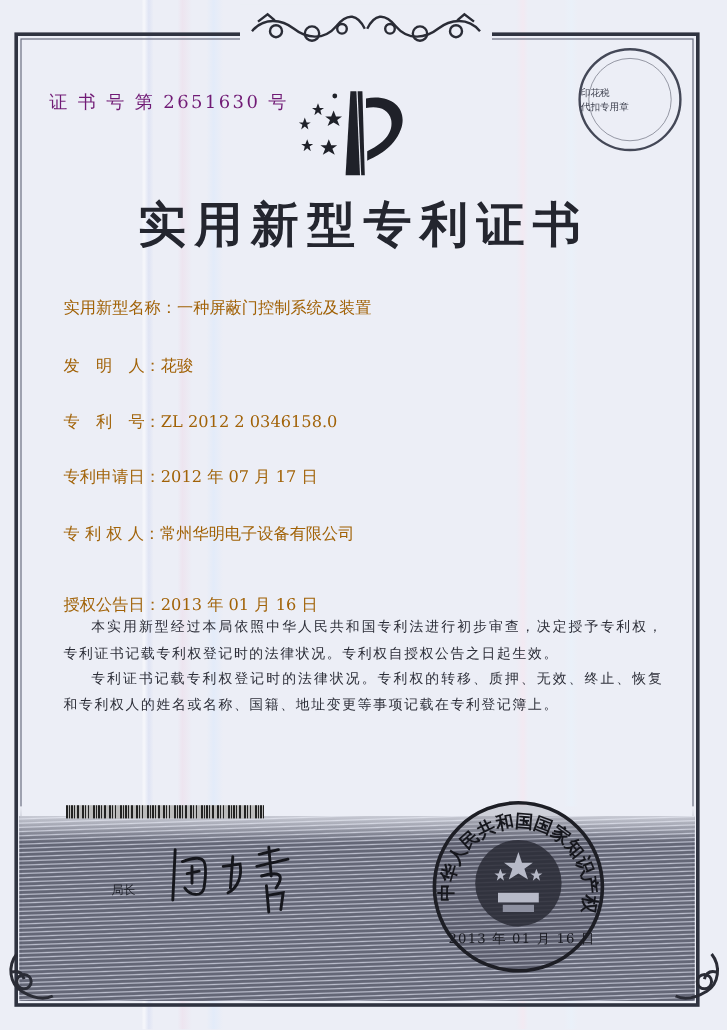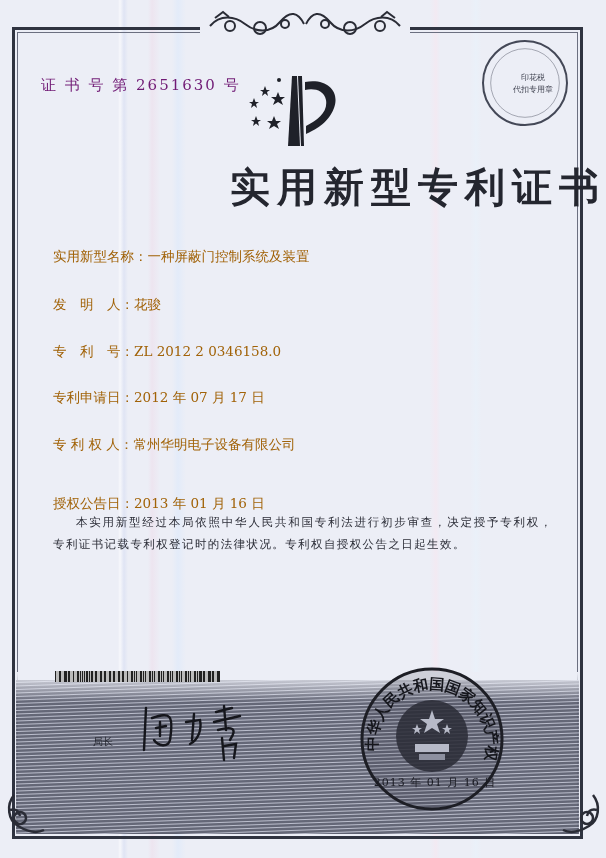--- a/index.html
+++ b/index.html
@@ -51,25 +51,25 @@
     position: absolute; left: 41px; top: 76px; font-size: 15px; letter-spacing: 2px;
     color: #701a75;
   }
   .logo { position: absolute; left: 248px; top: 68px; width: 90px; height: 85px; }
   .stamp-top {
     position: absolute; left: 482px; top: 40px; width: 86px; height: 86px;
     border-radius: 50%; border: 2px solid #444857; box-sizing: border-box;
   }
   .stamp-top .ring { position: absolute; inset: 0; }
   .stamp-top .inner {
-    position: absolute; left: 0; right: 0; top: 30px; text-align: center;
-    font-size: 8px; line-height: 12px; color: #3b3e4c; padding-left: 16px;
+    position: absolute; left: 0; right: 0; top: 30px; 
+    font-size: 8px; line-height: 12px; color: #3b3e4c;
   }
   .title {
-    position: absolute; left: 0; width: 606px; top: 160px; text-align: right;
+    position: absolute; left: 0; width: 606px; top: 160px; text-align: center;
     font-size: 40px; letter-spacing: 7px; color: #24262f; font-weight: bold;
   }
   .field {
     position: absolute; left: 53px; font-size: 13.5px; color: #a16207;
     white-space: nowrap;
   }
   .field .label { display: inline-block; }
   .body-text {
     position: absolute; left: 53px; width: 500px; top: 512px;
     font-size: 11.5px; line-height: 21.5px; color: #2c2e38;
@@ -186,20 +186,21 @@
 </div>
 <div class="field" style="top:436px;">
   <span class="label">专 利 权 人：</span><span>常州华明电子设备有限公司</span>
 </div>
 <div class="field" style="top:483px;margin-top:12px;">
   <span class="label">授权公告日：</span><span>2013 年 01 月 16 日</span>
 </div>
 
 <div class="body-text">
   <p>本实用新型经过本局依照中华人民共和国专利法进行初步审查，决定授予专利权，专利证书记载专利权登记时的法律状况。专利权自授权公告之日起生效。</p>
+  <p>专利证书记载专利权登记时的法律状况。专利权的转移、质押、无效、终止、恢复和专利权人的姓名或名称、国籍、地址变更等事项记载在专利登记簿上。</p>
 </div>
 
 <div class="barcode"></div>
 
 <div class="sig-label">局长</div>
 <div class="signature">
   <svg viewBox="0 0 110 65">
     <g fill="none" stroke="#15161c" stroke-width="2.4" stroke-linecap="round">
       <path d="M6 8 L4 50"></path>
       <path d="M12 18 C30 12, 34 14, 30 40 C28 48, 18 46, 14 40"></path>

